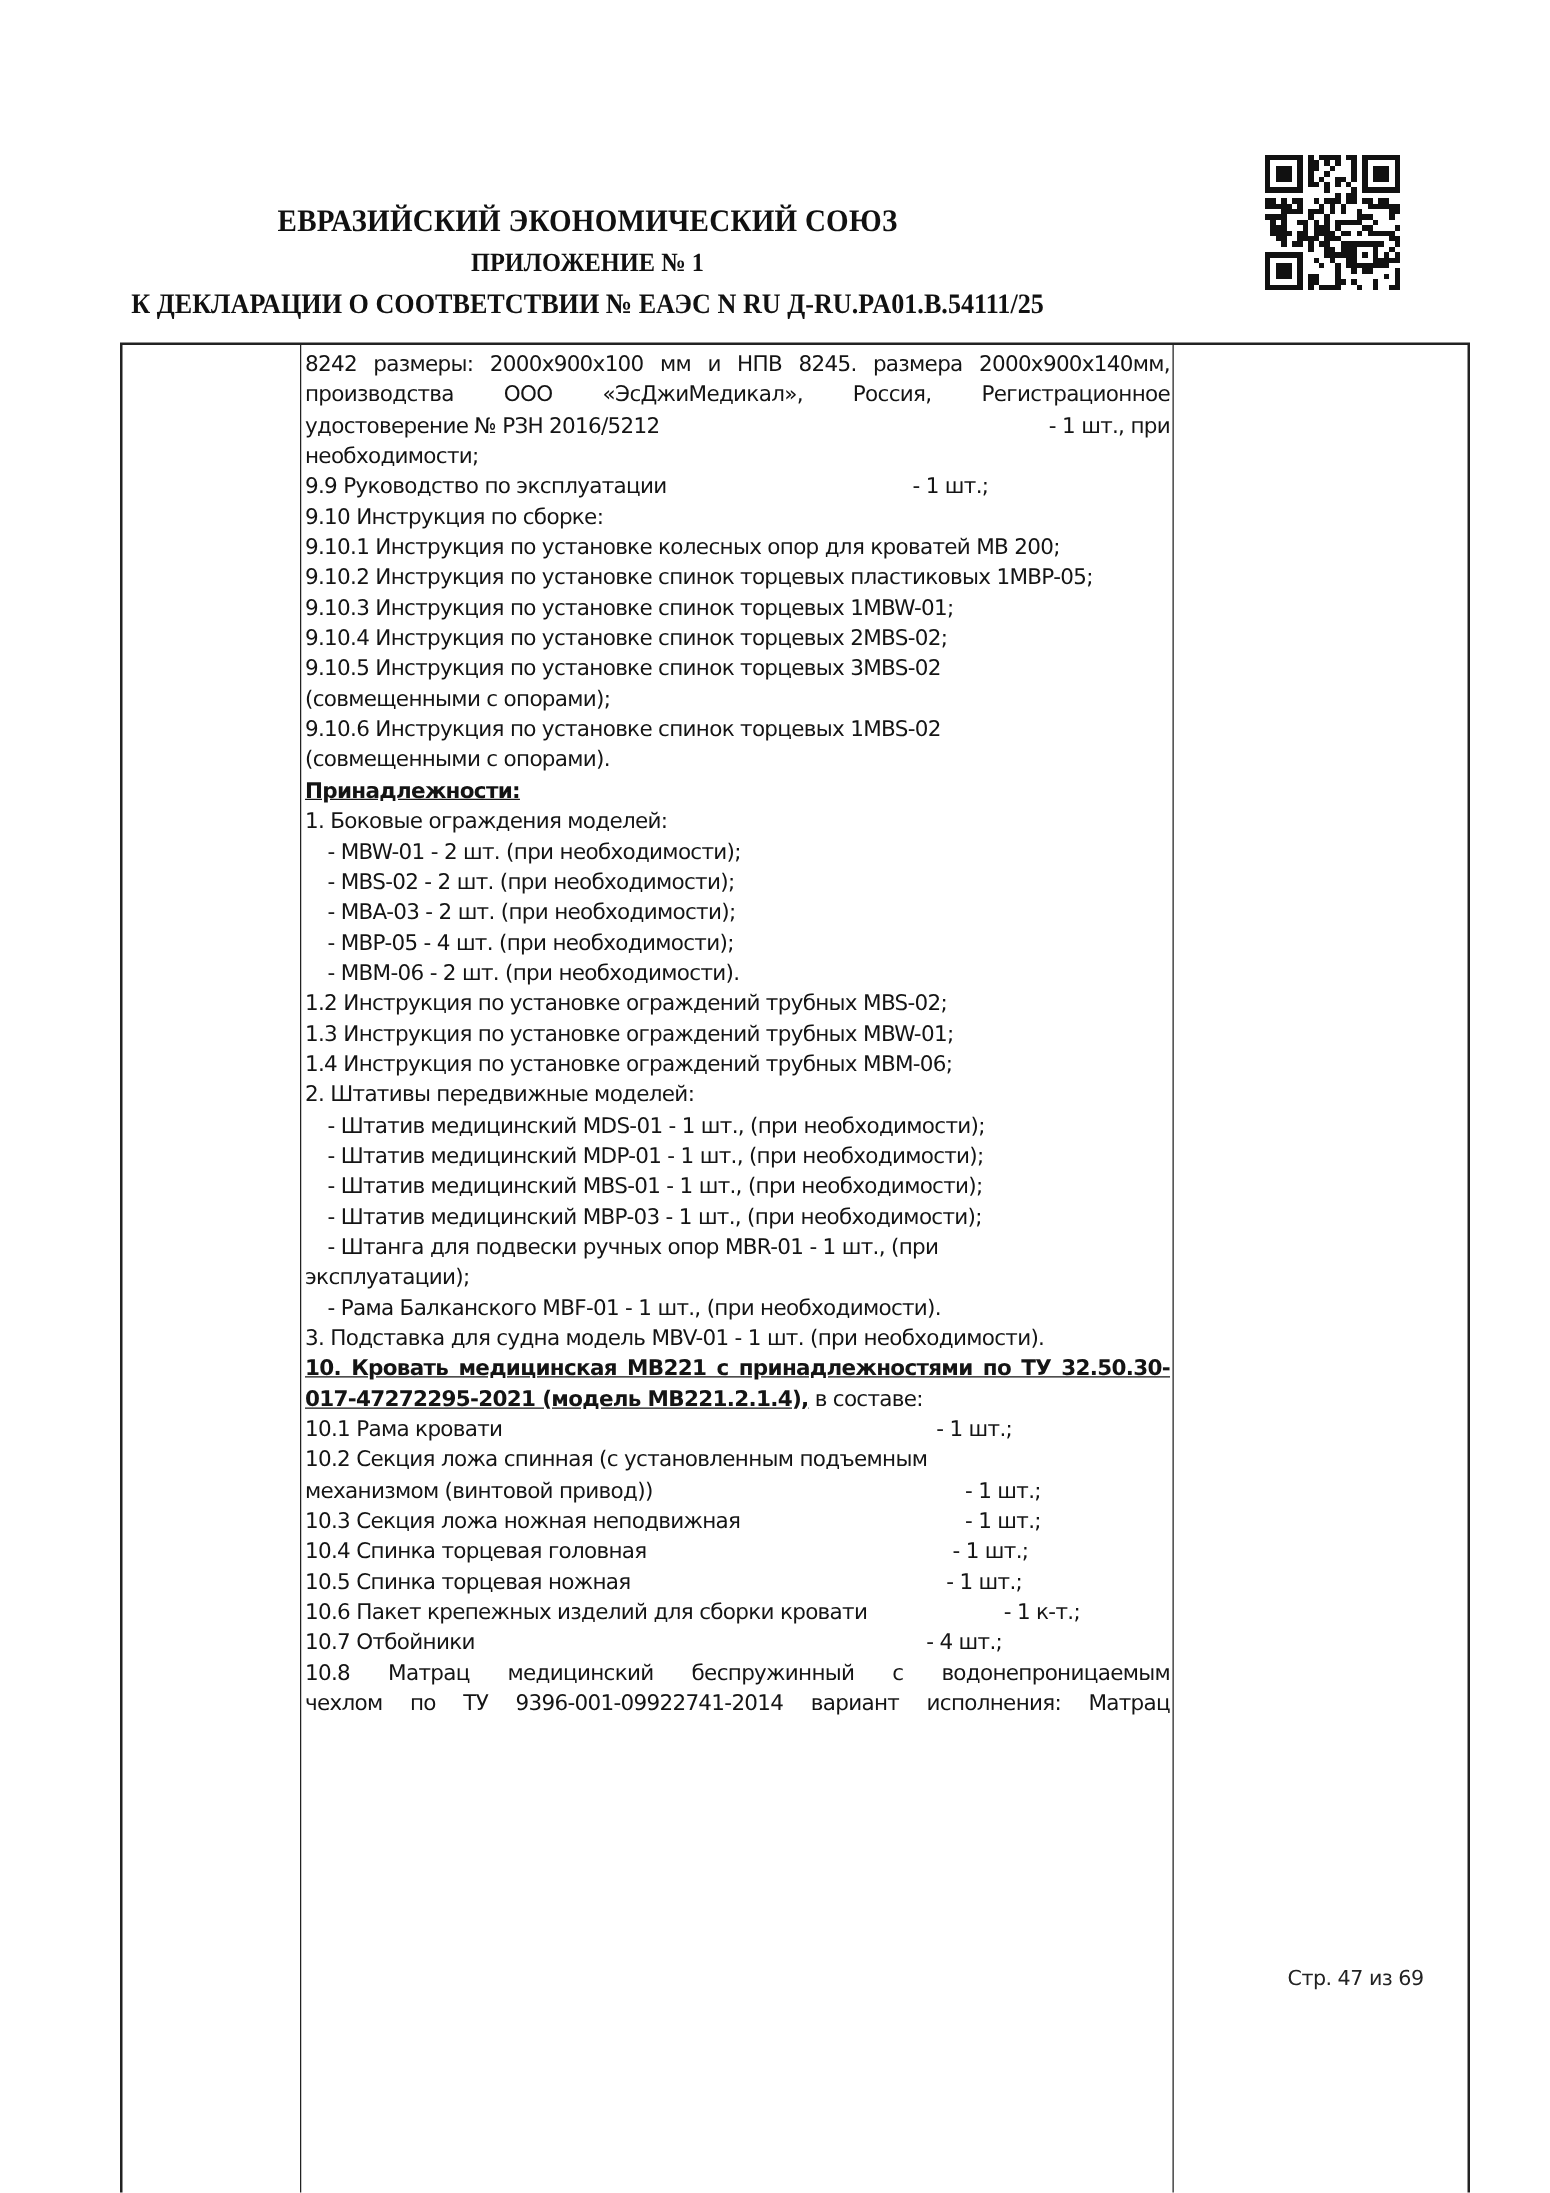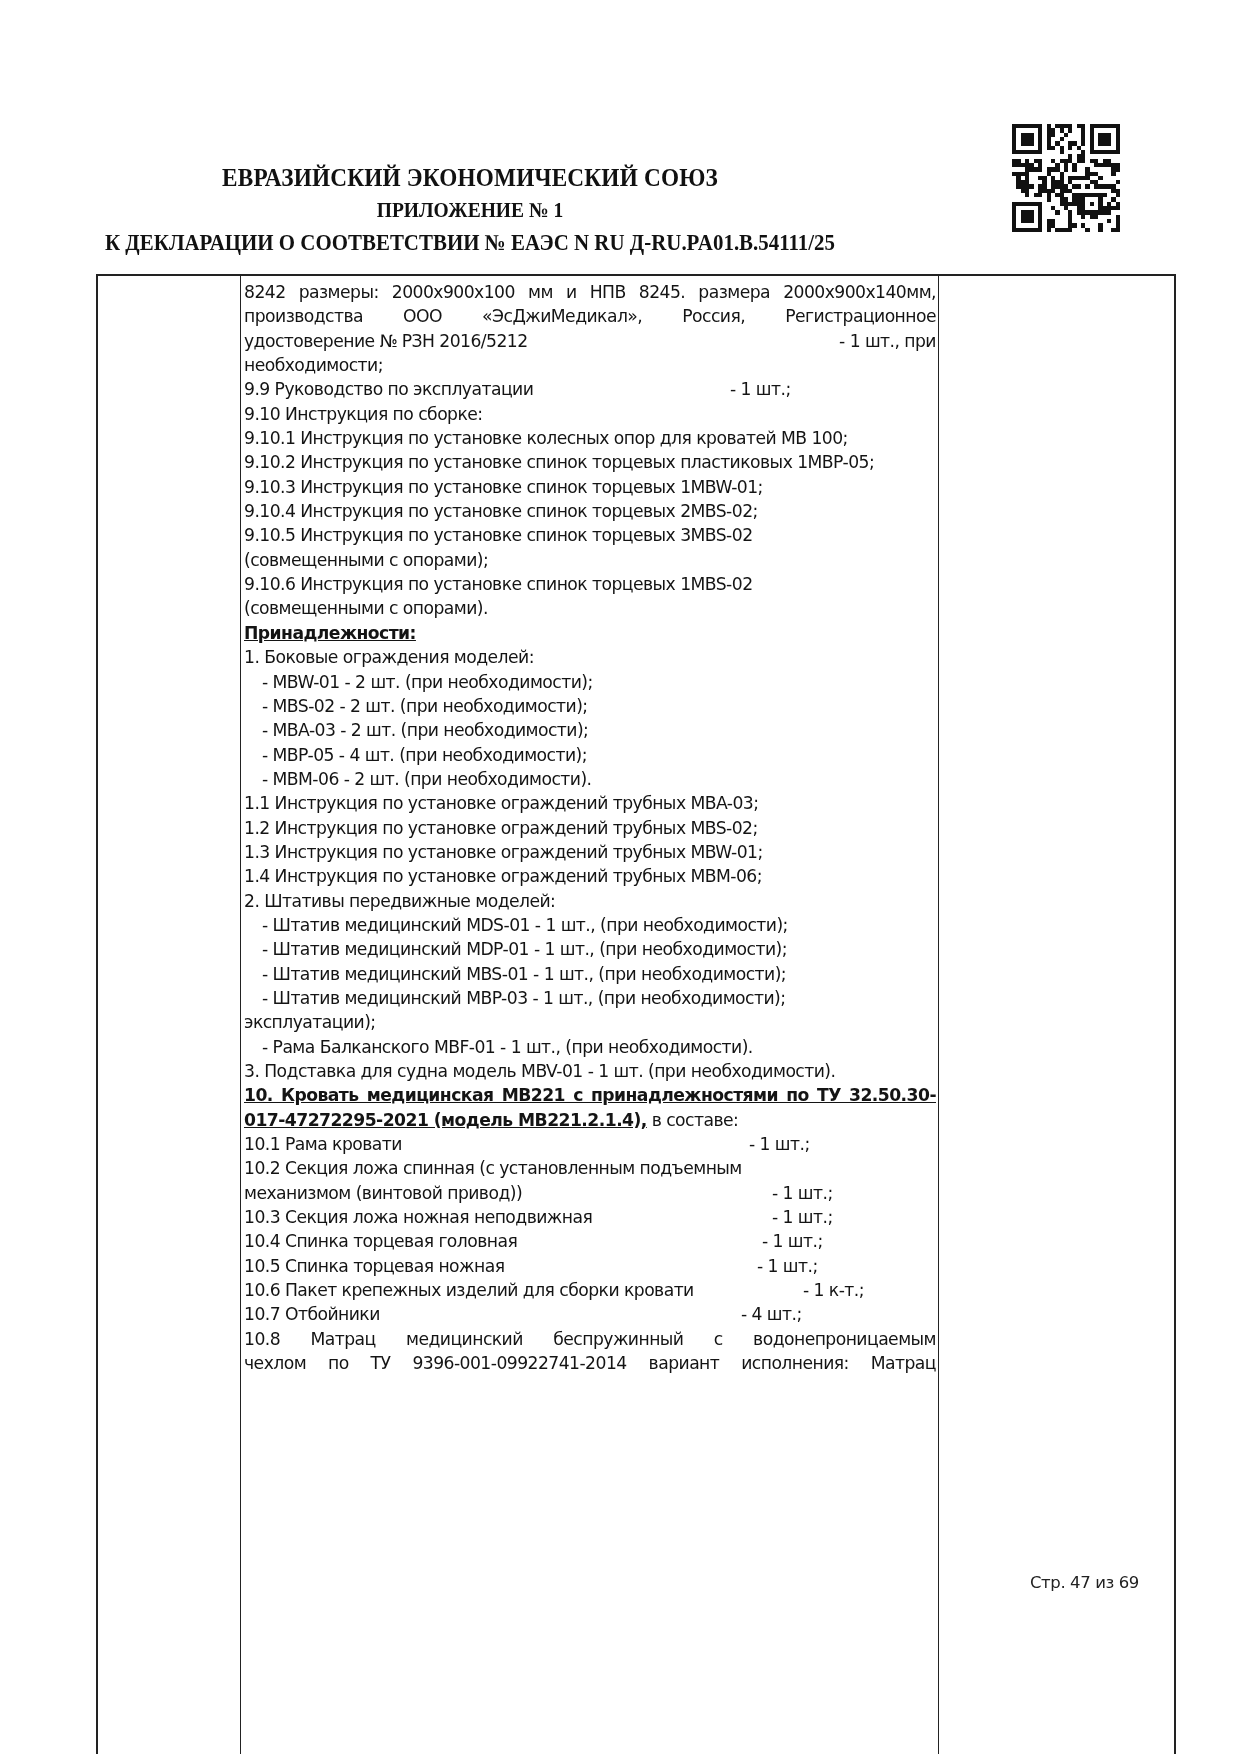--- a/index.html
+++ b/index.html
@@ -267,44 +267,44 @@
 <div class="table">
   <div class="col-div div1"></div>
   <div class="col-div div2"></div>
   <div class="content" id="content">
       <div class="line just"><span>8242 размеры: 2000x900x100 мм и НПВ 8245. размера 2000x900x140мм,</span></div>
       <div class="line just"><span>производства ООО «ЭсДжиМедикал», Россия, Регистрационное</span></div>
       <div class="line"><span>удостоверение № РЗН 2016/5212</span><span class="qty" style="right: 0px; margin-left: 30px;">- 1 шт., при</span></div>
       <div class="line"><span>необходимости;</span></div>
       <div class="line"><span>9.9 Руководство по эксплуатации</span><span class="qty" style="left: 486px;">- 1 шт.;</span></div>
       <div class="line"><span>9.10 Инструкция по сборке:</span></div>
-      <div class="line"><span>9.10.1 Инструкция по установке колесных опор для кроватей MB 100;</span></div>
+      <div class="line"><span>9.10.1 Инструкция по установке колесных опор для кроватей MB 200;</span></div>
       <div class="line"><span>9.10.2 Инструкция по установке спинок торцевых пластиковых 1MBP-05;</span></div>
       <div class="line"><span>9.10.3 Инструкция по установке спинок торцевых 1MBW-01;</span></div>
       <div class="line"><span>9.10.4 Инструкция по установке спинок торцевых 2MBS-02;</span></div>
       <div class="line"><span>9.10.5 Инструкция по установке спинок торцевых 3MBS-02</span></div>
       <div class="line"><span>(совмещенными с опорами);</span></div>
       <div class="line"><span>9.10.6 Инструкция по установке спинок торцевых 1MBS-02</span></div>
       <div class="line"><span>(совмещенными с опорами).</span></div>
       <div class="line b"><span>Принадлежности:</span></div>
       <div class="line"><span>1. Боковые ограждения моделей:</span></div>
       <div class="line indent"><span>- MBW-01 - 2 шт. (при необходимости);</span></div>
       <div class="line indent"><span>- MBS-02 - 2 шт. (при необходимости);</span></div>
       <div class="line indent"><span>- MBA-03 - 2 шт. (при необходимости);</span></div>
       <div class="line indent"><span>- MBP-05 - 4 шт. (при необходимости);</span></div>
       <div class="line indent"><span>- MBM-06 - 2 шт. (при необходимости).</span></div>
-      <div class="line"><span>1.1 Инструкция по установке ограждений трубных MBA-03;</span></div>
       <div class="line"><span>1.2 Инструкция по установке ограждений трубных MBS-02;</span></div>
       <div class="line"><span>1.3 Инструкция по установке ограждений трубных MBW-01;</span></div>
       <div class="line"><span>1.4 Инструкция по установке ограждений трубных MBM-06;</span></div>
       <div class="line"><span>2. Штативы передвижные моделей:</span></div>
       <div class="line indent"><span>- Штатив медицинский MDS-01 - 1 шт., (при необходимости);</span></div>
       <div class="line indent"><span>- Штатив медицинский MDP-01 - 1 шт., (при необходимости);</span></div>
       <div class="line indent"><span>- Штатив медицинский MBS-01 - 1 шт., (при необходимости);</span></div>
       <div class="line indent"><span>- Штатив медицинский MBP-03 - 1 шт., (при необходимости);</span></div>
+      <div class="line indent"><span>- Штанга для подвески ручных опор MBR-01 - 1 шт., (при</span></div>
       <div class="line"><span>эксплуатации);</span></div>
       <div class="line indent"><span>- Рама Балканского MBF-01 - 1 шт., (при необходимости).</span></div>
       <div class="line"><span>3. Подставка для судна модель MBV-01 - 1 шт. (при необходимости).</span></div>
       <div class="line just b"><span>10. Кровать медицинская MB221 с принадлежностями по ТУ 32.50.30-</span></div>
       <div class="line"><span class="b">017-47272295-2021 (модель MB221.2.1.4),</span><span> в составе:</span></div>
       <div class="line"><span>10.1  Рама кровати</span><span class="qty" style="left: 505px;">- 1 шт.;</span></div>
       <div class="line"><span>10.2   Секция ложа спинная (с установленным подъемным</span></div>
       <div class="line"><span> механизмом (винтовой привод))</span><span class="qty" style="left: 528px;">- 1 шт.;</span></div>
       <div class="line"><span>10.3   Секция ложа ножная неподвижная</span><span class="qty" style="left: 528px;">- 1 шт.;</span></div>
       <div class="line"><span>10.4   Спинка торцевая головная</span><span class="qty" style="left: 518px;">- 1 шт.;</span></div>

